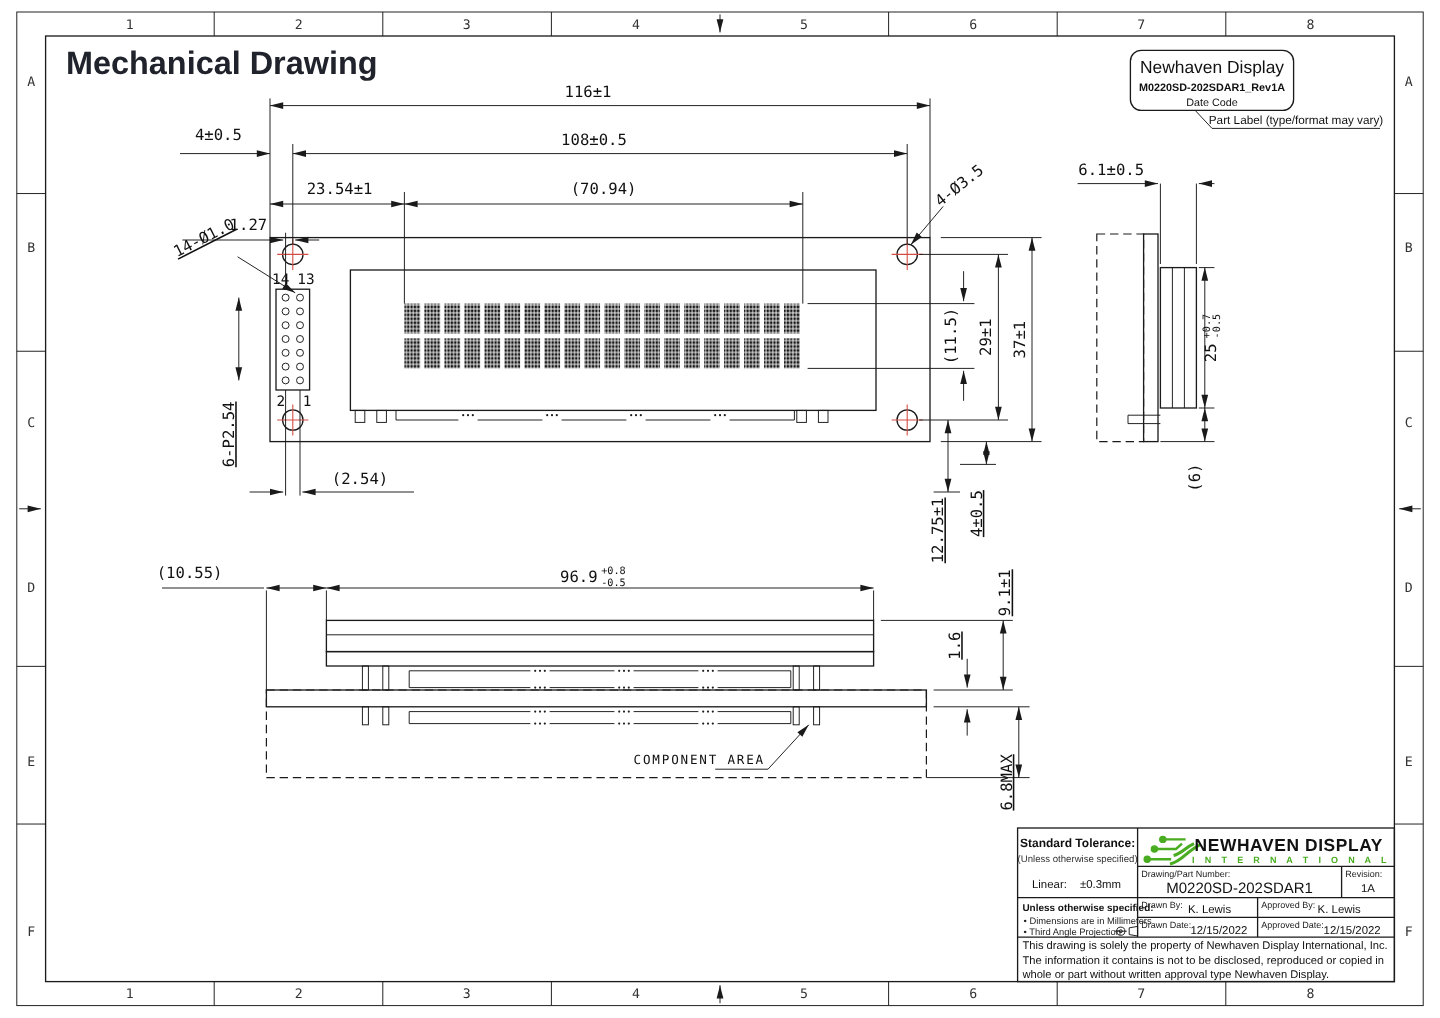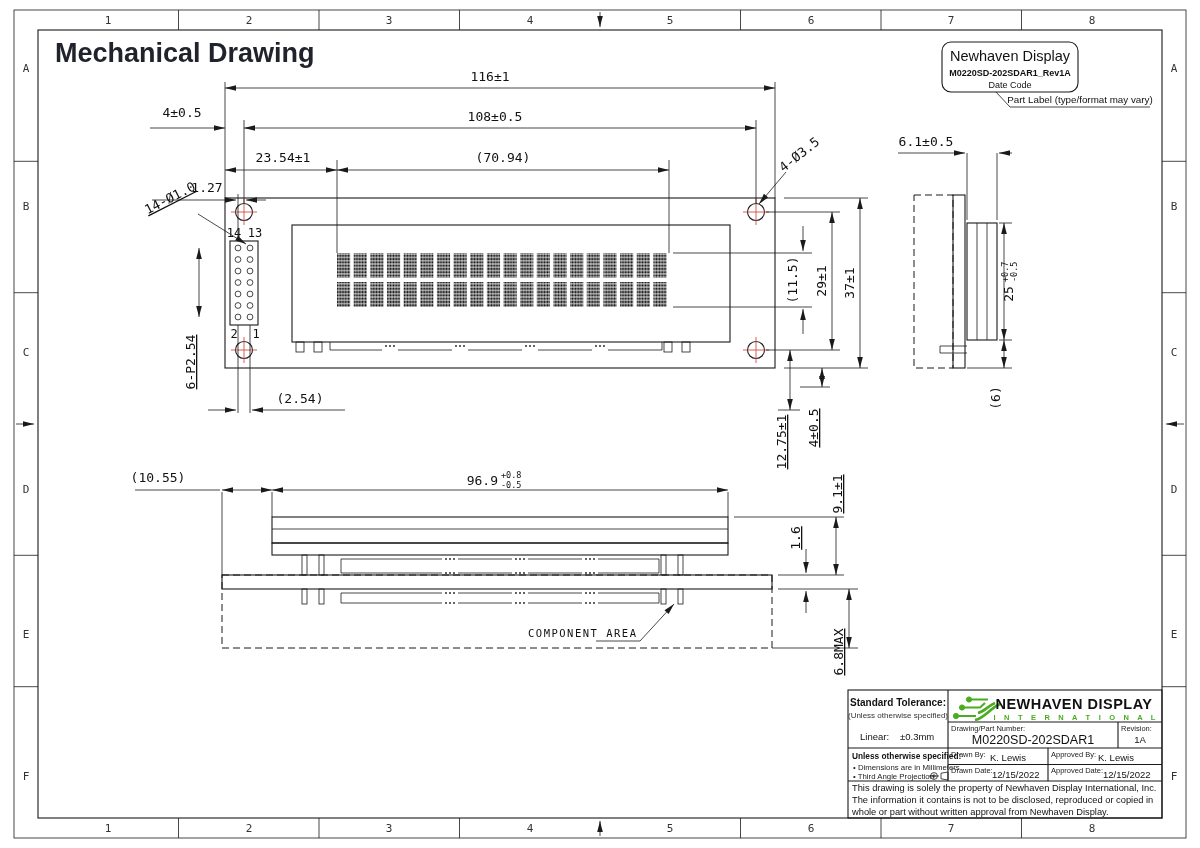--- a/index.html
+++ b/index.html
@@ -398,17 +398,17 @@
     <text class="tbL" x="951" y="757">Drawn By:</text>
     <text class="tbV" x="990" y="761">K. Lewis</text>
     <text class="tbL" x="1051" y="757">Approved By:</text>
     <text class="tbV" x="1098" y="761">K. Lewis</text>
     <text class="tbL" x="951" y="773">Drawn Date:</text>
     <text class="tbV" x="992" y="778">12/15/2022</text>
     <text class="tbL" x="1051" y="773">Approved Date:</text>
     <text class="tbV" x="1103" y="778">12/15/2022</text>
 
     <foreignObject x="852" y="783" width="306" height="34">
-      <div xmlns="http://www.w3.org/1999/xhtml" class="disc">This drawing is solely the property of Newhaven Display International, Inc. The information it contains is not to be disclosed, reproduced or copied in whole or part without written approval from Newhaven Display.</div>
+      <div xmlns="http://www.w3.org/1999/xhtml" class="disc">This drawing is solely the property of Newhaven Display International, Inc. The information it contains is not to be disclosed, reproduced or copied in whole or part without written approval type Newhaven Display.</div>
     </foreignObject>
   </g>
 </svg>
 </div>
 
 </body></html>

